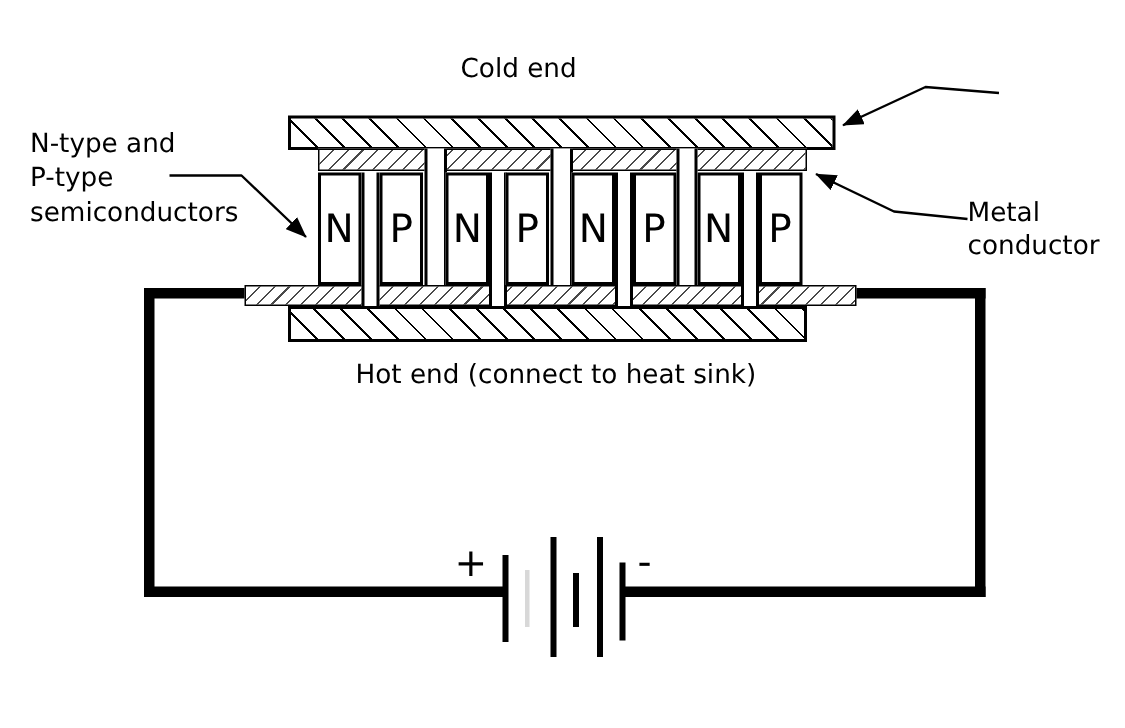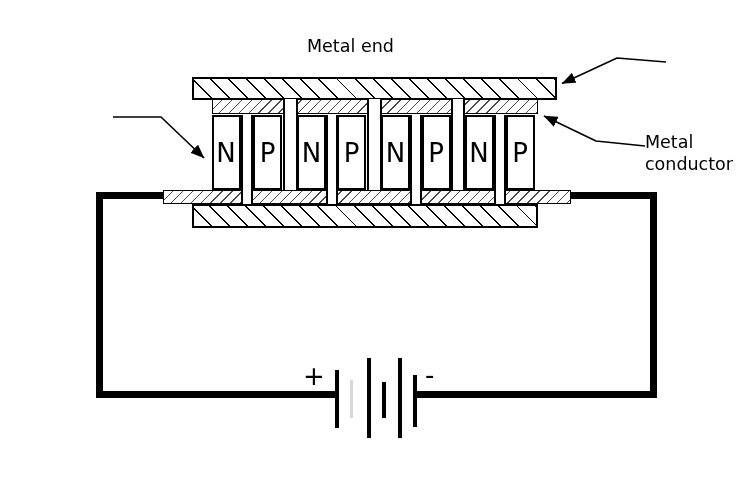--- a/index.html
+++ b/index.html
@@ -89,23 +89,27 @@
 
   <div class="bplate" style="left:335px;top:370px;width:4px;height:58px;"></div>
   <div class="bplate" style="left:350px;top:380px;width:3px;height:38px;background:#d8d8d8;"></div>
   <div class="bplate" style="left:367px;top:358px;width:4px;height:80px;"></div>
   <div class="bplate" style="left:382px;top:382px;width:4px;height:36px;"></div>
   <div class="bplate" style="left:398px;top:358px;width:4px;height:80px;"></div>
   <div class="bplate" style="left:413px;top:375px;width:4px;height:52px;"></div>
   <span class="sign" style="left:303px;top:363px;">+</span>
   <span class="sign" style="left:425px;top:362px;">-</span>
 
-  <div class="lbl" style="left:307px;top:35px;">Metal end</div>
+  <div class="lbl" style="left:307px;top:35px;">Cold end</div>
   <div class="lbl" style="left:645px;top:131px;">Metal
 conductor</div>
+  <div class="lbl" style="left:20px;top:85px;line-height:23px;">N-type and
+P-type
+semiconductors</div>
+  <div class="lbl" style="left:237px;top:239px;">Hot end (connect to heat sink)</div>
 
   <svg class="overlay" width="750" height="485" viewBox="0 0 750 485">
     <defs>
       <marker id="arrow" markerUnits="userSpaceOnUse" markerWidth="15" markerHeight="11" refX="13.5" refY="5.5" orient="auto">
         <path d="M0,0 L14,5.5 L0,11 Z" fill="#000"></path>
       </marker>
     </defs>
     <path d="M666,62 L617,58 L562,83.5" fill="none" stroke="#000" stroke-width="1.6" stroke-linejoin="round" marker-end="url(#arrow)"></path>
     <path d="M645,146 L596,141 L544,116" fill="none" stroke="#000" stroke-width="1.6" stroke-linejoin="round" marker-end="url(#arrow)"></path>
     <path d="M113,117 L161,117 L204,158" fill="none" stroke="#000" stroke-width="1.6" stroke-linejoin="round" marker-end="url(#arrow)"></path>

